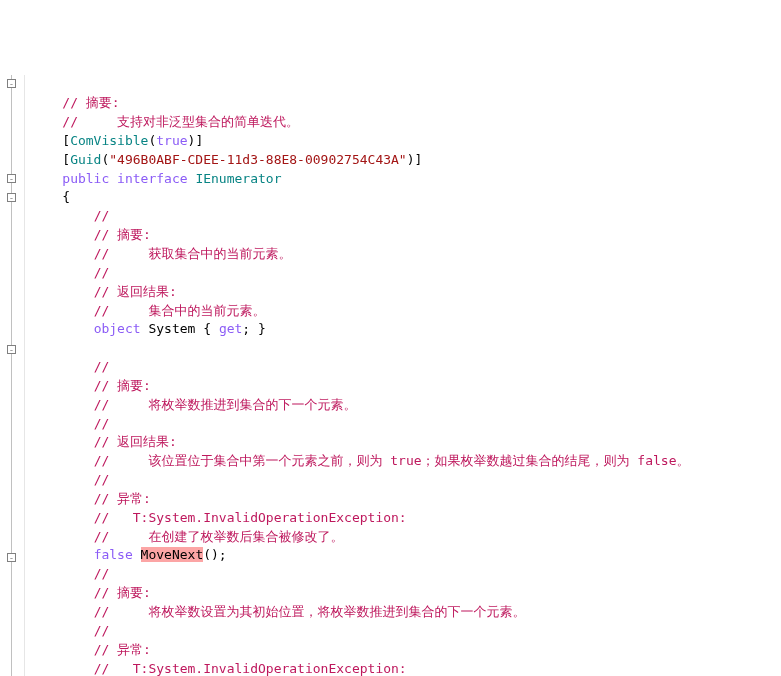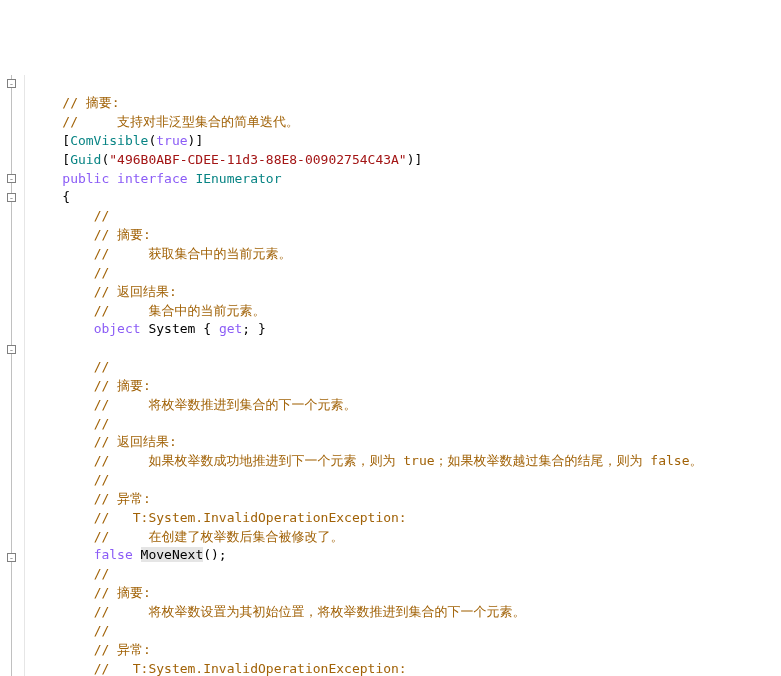--- a/index.html
+++ b/index.html
@@ -35,27 +35,27 @@
   }
   .vline {
     position: absolute;
     left: 11px;
     width: 1px;
     background: #c0c0c0;
   }
   .code {
     padding-left: 6px;
   }
-  .c-green   { color: #a16207; }
+  .c-green   { color: #be185d; }
   .c-teal    { color: #088484; text-align: right; }
   .c-red     { color: #a31515; }
   .c-blue    { color: #8b5cf6; }
   .c-black   { color: #000000; }
   .sel {
-    background: #e5e5e5;
+    background: #fca5a5;
     color: #000000;
   }
 </style>
 </head>
 <body>
 
 
 
 <div class="editor">
   <div class="gutter">
@@ -79,21 +79,21 @@
 <span>        <span class="c-green">//</span></span>
 <span>        <span class="c-green">// 返回结果:</span></span>
 <span>        <span class="c-green">//     集合中的当前元素。</span></span>
 <span>        <span class="c-blue">object</span> <span class="c-black">System</span> <span class="c-black">{ </span><span class="c-blue">get</span><span class="c-black">; }</span></span>
 <span></span>
 <span>        <span class="c-green">//</span></span>
 <span>        <span class="c-green">// 摘要:</span></span>
 <span>        <span class="c-green">//     将枚举数推进到集合的下一个元素。</span></span>
 <span>        <span class="c-green">//</span></span>
 <span>        <span class="c-green">// 返回结果:</span></span>
-<span>        <span class="c-green">//     如果枚举数成功地推进到下一个元素，则为 true；如果枚举数越过集合的结尾，则为 false。</span></span>
+<span>        <span class="c-green">//     该位置位于集合中第一个元素之前，则为 true；如果枚举数越过集合的结尾，则为 false。</span></span>
 <span>        <span class="c-green">//</span></span>
 <span>        <span class="c-green">// 异常:</span></span>
 <span>        <span class="c-green">//   T:System.InvalidOperationException:</span></span>
 <span>        <span class="c-green">//     在创建了枚举数后集合被修改了。</span></span>
 <span>        <span class="c-blue">false</span> <span class="sel">MoveNext</span><span class="c-black">();</span></span>
 <span>        <span class="c-green">//</span></span>
 <span>        <span class="c-green">// 摘要:</span></span>
 <span>        <span class="c-green">//     将枚举数设置为其初始位置，将枚举数推进到集合的下一个元素。</span></span>
 <span>        <span class="c-green">//</span></span>
 <span>        <span class="c-green">// 异常:</span></span>

